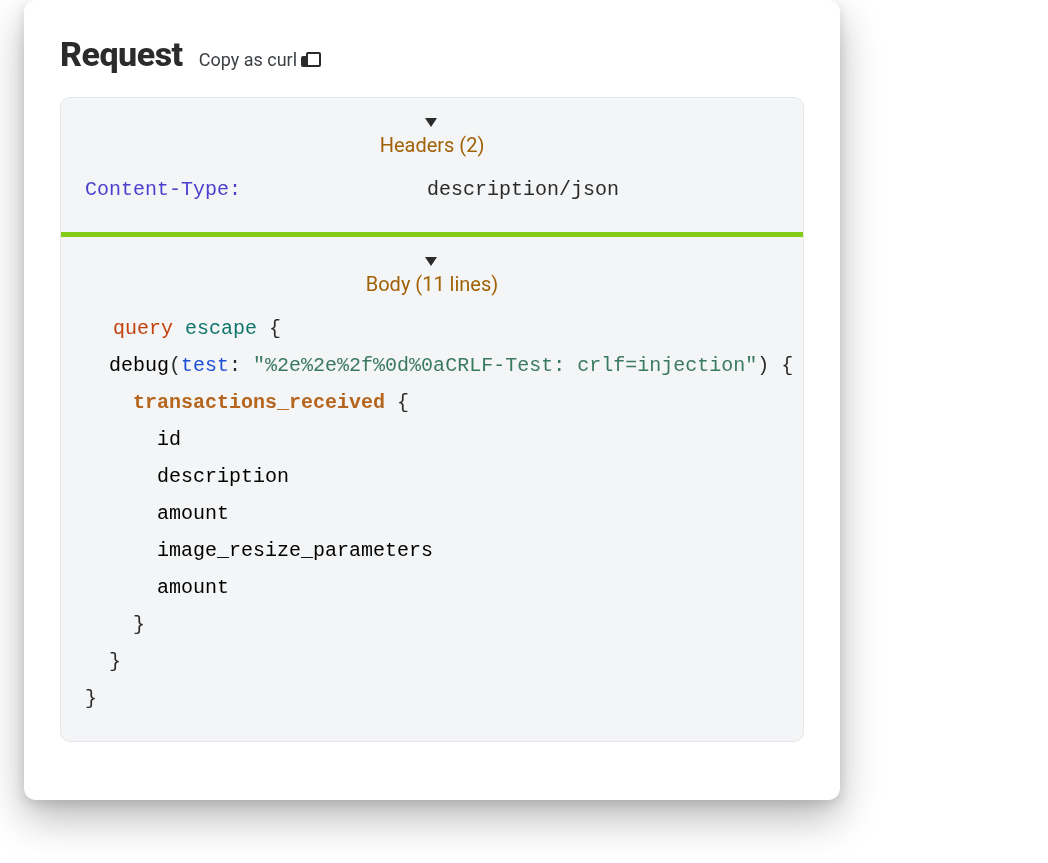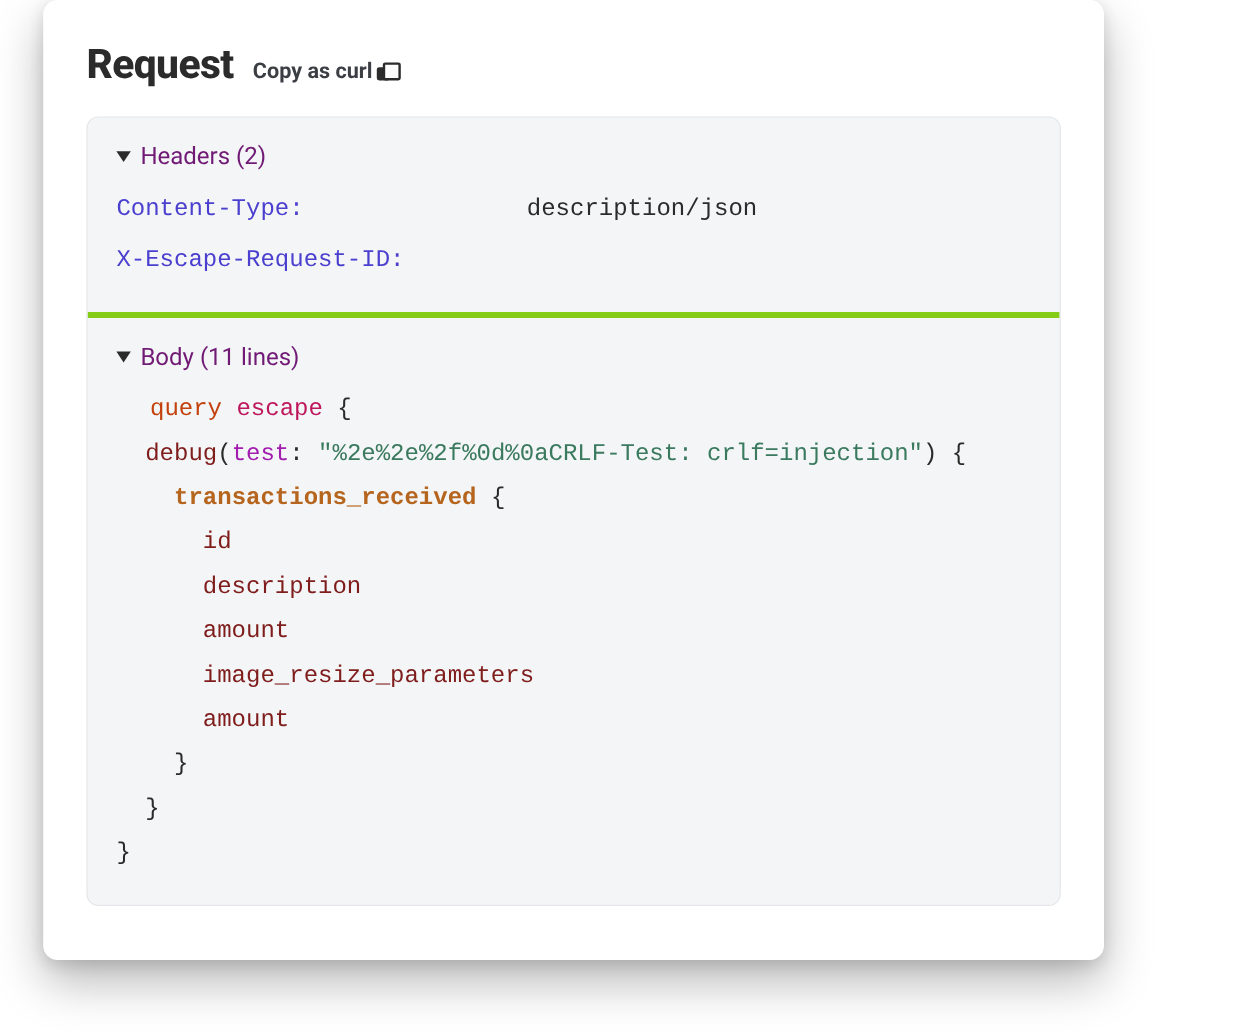--- a/index.html
+++ b/index.html
@@ -10,23 +10,23 @@
     font-family: -apple-system, BlinkMacSystemFont, "Segoe UI", Roboto, "Helvetica Neue", Arial, sans-serif;
   }
   .page {
     width: 1048px;
     min-height: 863px;
     position: relative;
     padding: 0;
   }
   .card {
     position: absolute;
-    left: 36px;
+    left: 24px;
     top: 0;
-    width: 884px;
+    width: 816px;
     min-height: 800px;
     background: #ffffff;
     border-radius: 12px;
     box-shadow: 0 18px 40px rgba(0,0,0,0.28), 0 4px 12px rgba(0,0,0,0.12);
     padding: 36px 36px 40px 36px;
   }
   .title-row {
     display: flex;
     align-items: baseline;
     gap: 16px;
@@ -38,21 +38,21 @@
     letter-spacing: -0.5px;
     color: #2b2b2b;
     margin: 0;
     line-height: 1.1;
   }
   .copy-action {
     display: inline-flex;
     align-items: center;
     gap: 4px;
     font-size: 18px;
-    font-weight: 700;
+    font-weight: 400;
     color: #3b3f44;
     cursor: pointer;
     user-select: none;
   }
   .copy-icon {
     width: 16px;
     height: 16px;
     position: relative;
     display: inline-block;
   }
@@ -85,24 +85,25 @@
     padding: 20px 24px 24px 24px;
   }
   .section + .section {
     border-top: 5px solid #84cc16;
   }
   .section-header {
     display: flex;
     align-items: center;
     gap: 6px;
     font-size: 20px;
-    color: #701a75;
+    color: #a16207;
     font-weight: 400;
     cursor: pointer;
     margin-bottom: 14px;
+    flex-direction: column;
   }
   .disclosure-triangle {
     width: 0;
     height: 0;
     border-left: 6px solid transparent;
     border-right: 6px solid transparent;
     border-top: 9px solid #2b2b2b;
     margin-right: 2px;
   }
   .mono {
@@ -117,23 +118,23 @@
     column-gap: 12px;
   }
   .hdr-key { color: #4a3fcf; }
   .hdr-val { color: #2b2b2b; }
   .code-block {
     white-space: pre;
     color: #2b2b2b;
   }
   
   .tk-kw    { color: #c2410c; margin-left: 28px; } 
-  .tk-op    { color: #be185d; } 
-  .tk-field { color: #7f1d1d; } 
-  .tk-arg   { color: #a21caf; } 
+  .tk-op    { color: #0f766e; } 
+  .tk-field { color: #000000; } 
+  .tk-arg   { color: #1d4ed8; } 
   .tk-str   { color: #3a7a5f; } 
   .tk-sub   { color: #b5651d; font-weight: bold; } 
   .tk-punc  { color: #2b2b2b; }
 </style>
 </head>
 <body>
 
 <div class="page">
   <div class="card">
 
@@ -148,21 +149,20 @@
     <div class="panel">
 
       <div class="section">
         <div class="section-header">
           <span class="disclosure-triangle"></span>
           <span>Headers (2)</span>
         </div>
         <div class="headers-table mono">
           <div class="hdr-key">Content-Type:</div>
           <div class="hdr-val">description/json</div>
-          <div class="hdr-key">X-Escape-Request-ID:</div>
         </div>
       </div>
 
       <div class="section">
         <div class="section-header">
           <span class="disclosure-triangle"></span>
           <span>Body (11 lines)</span>
         </div>
         <div class="code-block mono"><span class="tk-kw">query</span> <span class="tk-op">escape</span> <span class="tk-punc">{</span>
   <span class="tk-field">debug</span><span class="tk-punc">(</span><span class="tk-arg">test</span><span class="tk-punc">:</span> <span class="tk-str">"%2e%2e%2f%0d%0aCRLF-Test: crlf=injection"</span><span class="tk-punc">) {</span>

